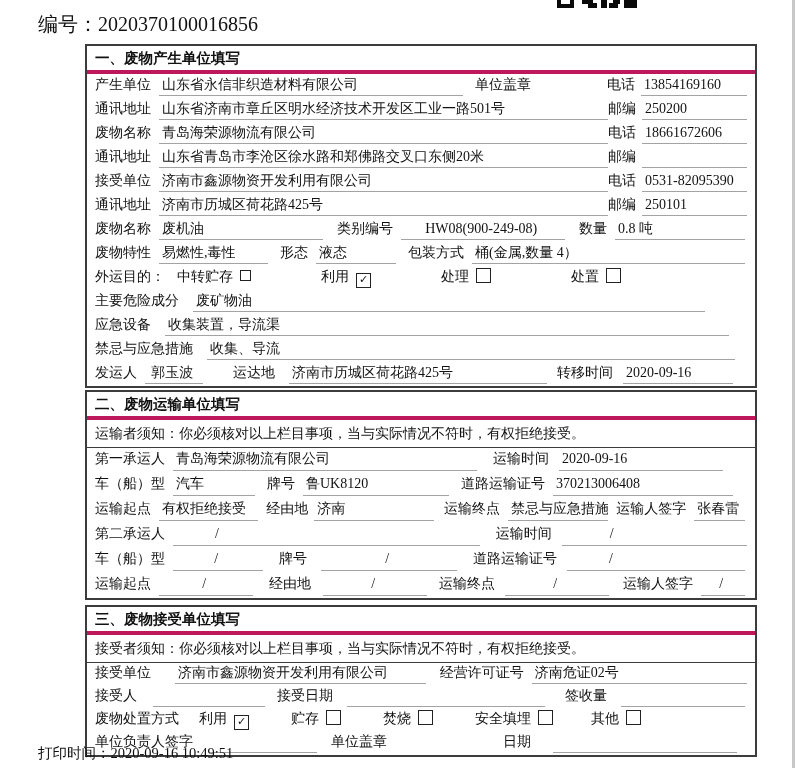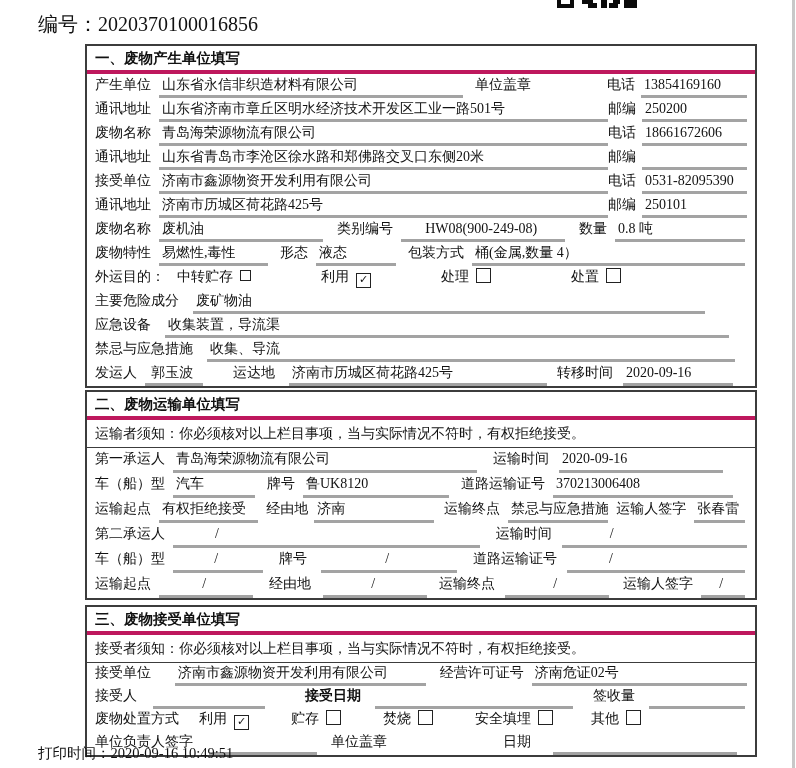--- a/index.html
+++ b/index.html
@@ -20,21 +20,21 @@
   .s3{margin-top:5px;}
   .sec-title{font-family:"Liberation Sans","DejaVu Sans",sans-serif;font-weight:bold;
              font-size:14.5px;line-height:21px;height:21px;padding:2px 8px 1px 8px;
              border-bottom:4px solid #be185d;}
   .notice{font-size:14px;line-height:27px;height:27px;padding:0 8px;border-bottom:1px solid #3c3c3c;white-space:nowrap;}
   .row{display:flex;align-items:baseline;padding:0 8px;white-space:nowrap;}
   .s1 .row{height:24px;line-height:21px;}
   .s2 .row{height:25px;line-height:22px;}
   .s3 .row{height:23px;line-height:20px;}
   .lbl{flex-shrink:0;}
-  .ul{border-bottom:3px solid #a3a3a3;padding:0 3px;overflow:hidden;white-space:nowrap;}
+  .ul{border-bottom:1px solid #a3a3a3;padding:0 3px;overflow:hidden;white-space:nowrap;}
   .ul::after{content:"\a0";}
   .ctr{text-align:center;}
   .fill{flex:1 1 auto;}
   .mla{margin-left:auto;}
   .cb{display:inline-block;width:13px;height:13px;border:1.5px solid #222;line-height:12px;
       text-align:center;font-size:11px;font-weight:bold;vertical-align:-2px;margin-left:7px;
       font-family:"DejaVu Sans",sans-serif;}
   .cb-sm{width:9px;height:9px;vertical-align:0;}
   .print-time{position:absolute;left:38px;top:744px;font-size:14.5px;}
 </style>
@@ -227,21 +227,21 @@
       <div class="row">
         <span class="lbl">接受单位</span>
         <span class="ul" style="width:248px;margin-left:24px;">济南市鑫源物资开发利用有限公司</span>
         <span class="lbl" style="margin-left:14px;">经营许可证号</span>
         <span class="ul" style="width:212px;margin-left:8px;">济南危证02号</span>
       </div>
 
       <div class="row">
         <span class="lbl">接受人</span>
         <span class="ul" style="width:106px;margin-left:16px;"></span>
-        <span class="lbl" style="margin-left:40px;font-weight:bold;">接受日期</span>
+        <span class="lbl" style="margin-left:12px;">接受日期</span>
         <span class="ul" style="width:192px;margin-left:14px;"></span>
         <span class="lbl" style="margin-left:20px;">签收量</span>
         <span class="ul fill" style="margin-left:14px;margin-right:2px;"></span>
       </div>
 
       <div class="row">
         <span class="lbl">废物处置方式</span>
         <span style="margin-left:20px;"><span>利用</span><span class="cb">✓</span></span>
         <span style="margin-left:42px;"><span>贮存</span><span class="cb"></span></span>
         <span style="margin-left:42px;"><span>焚烧</span><span class="cb"></span></span>

